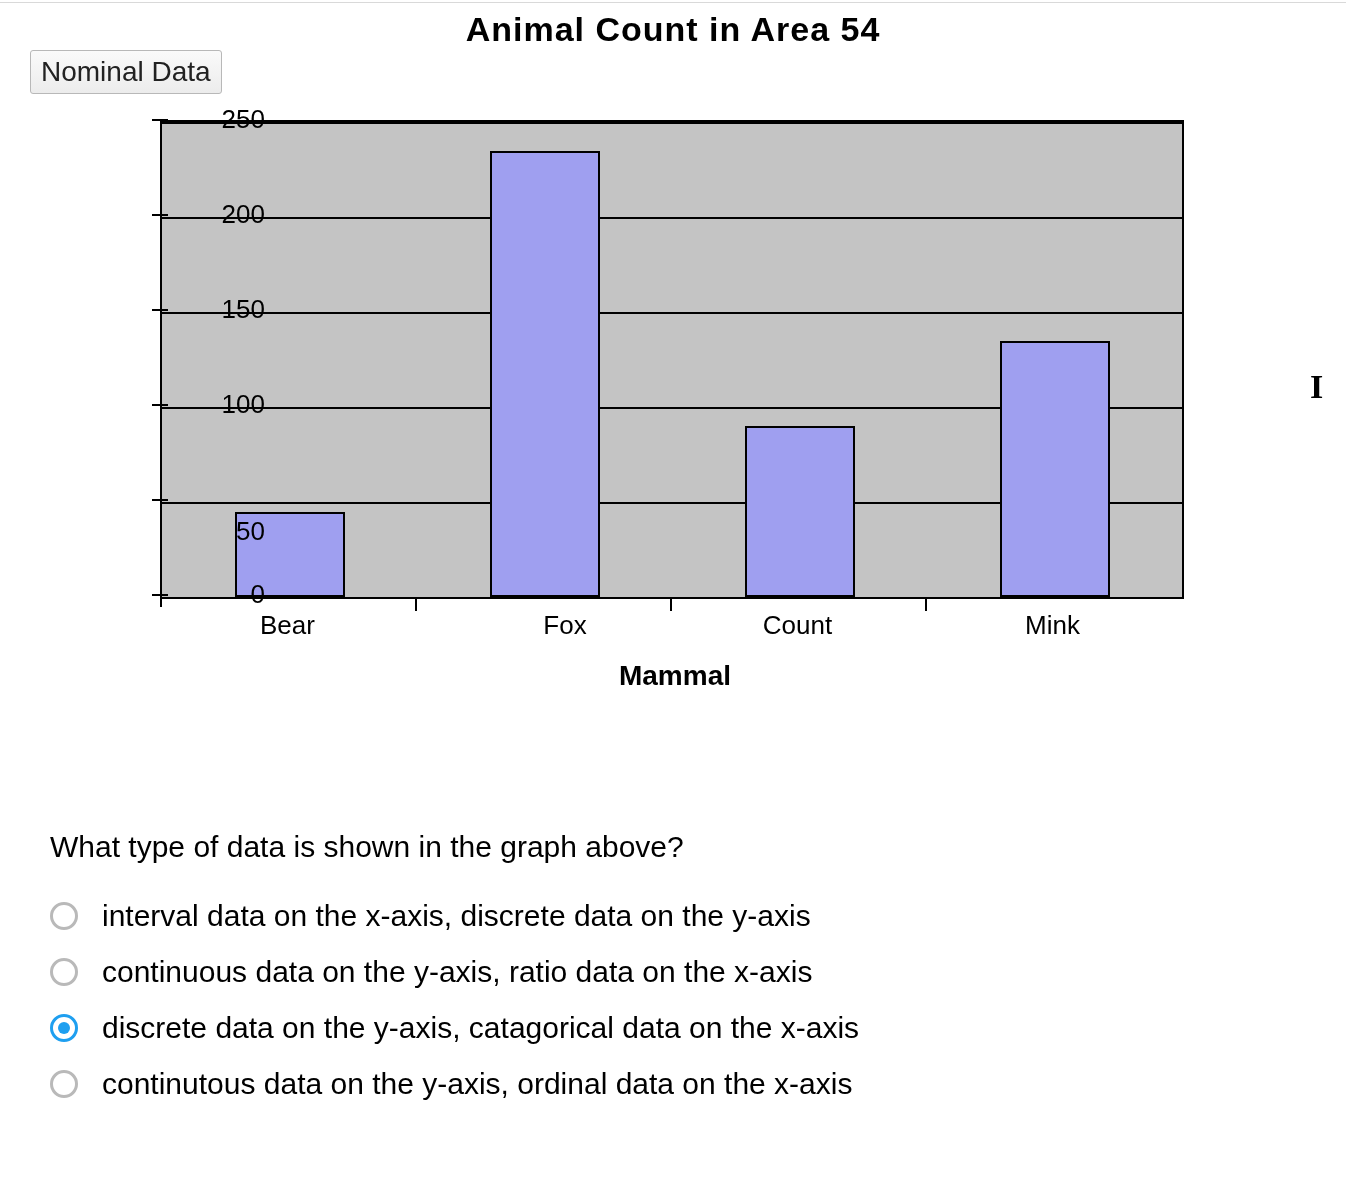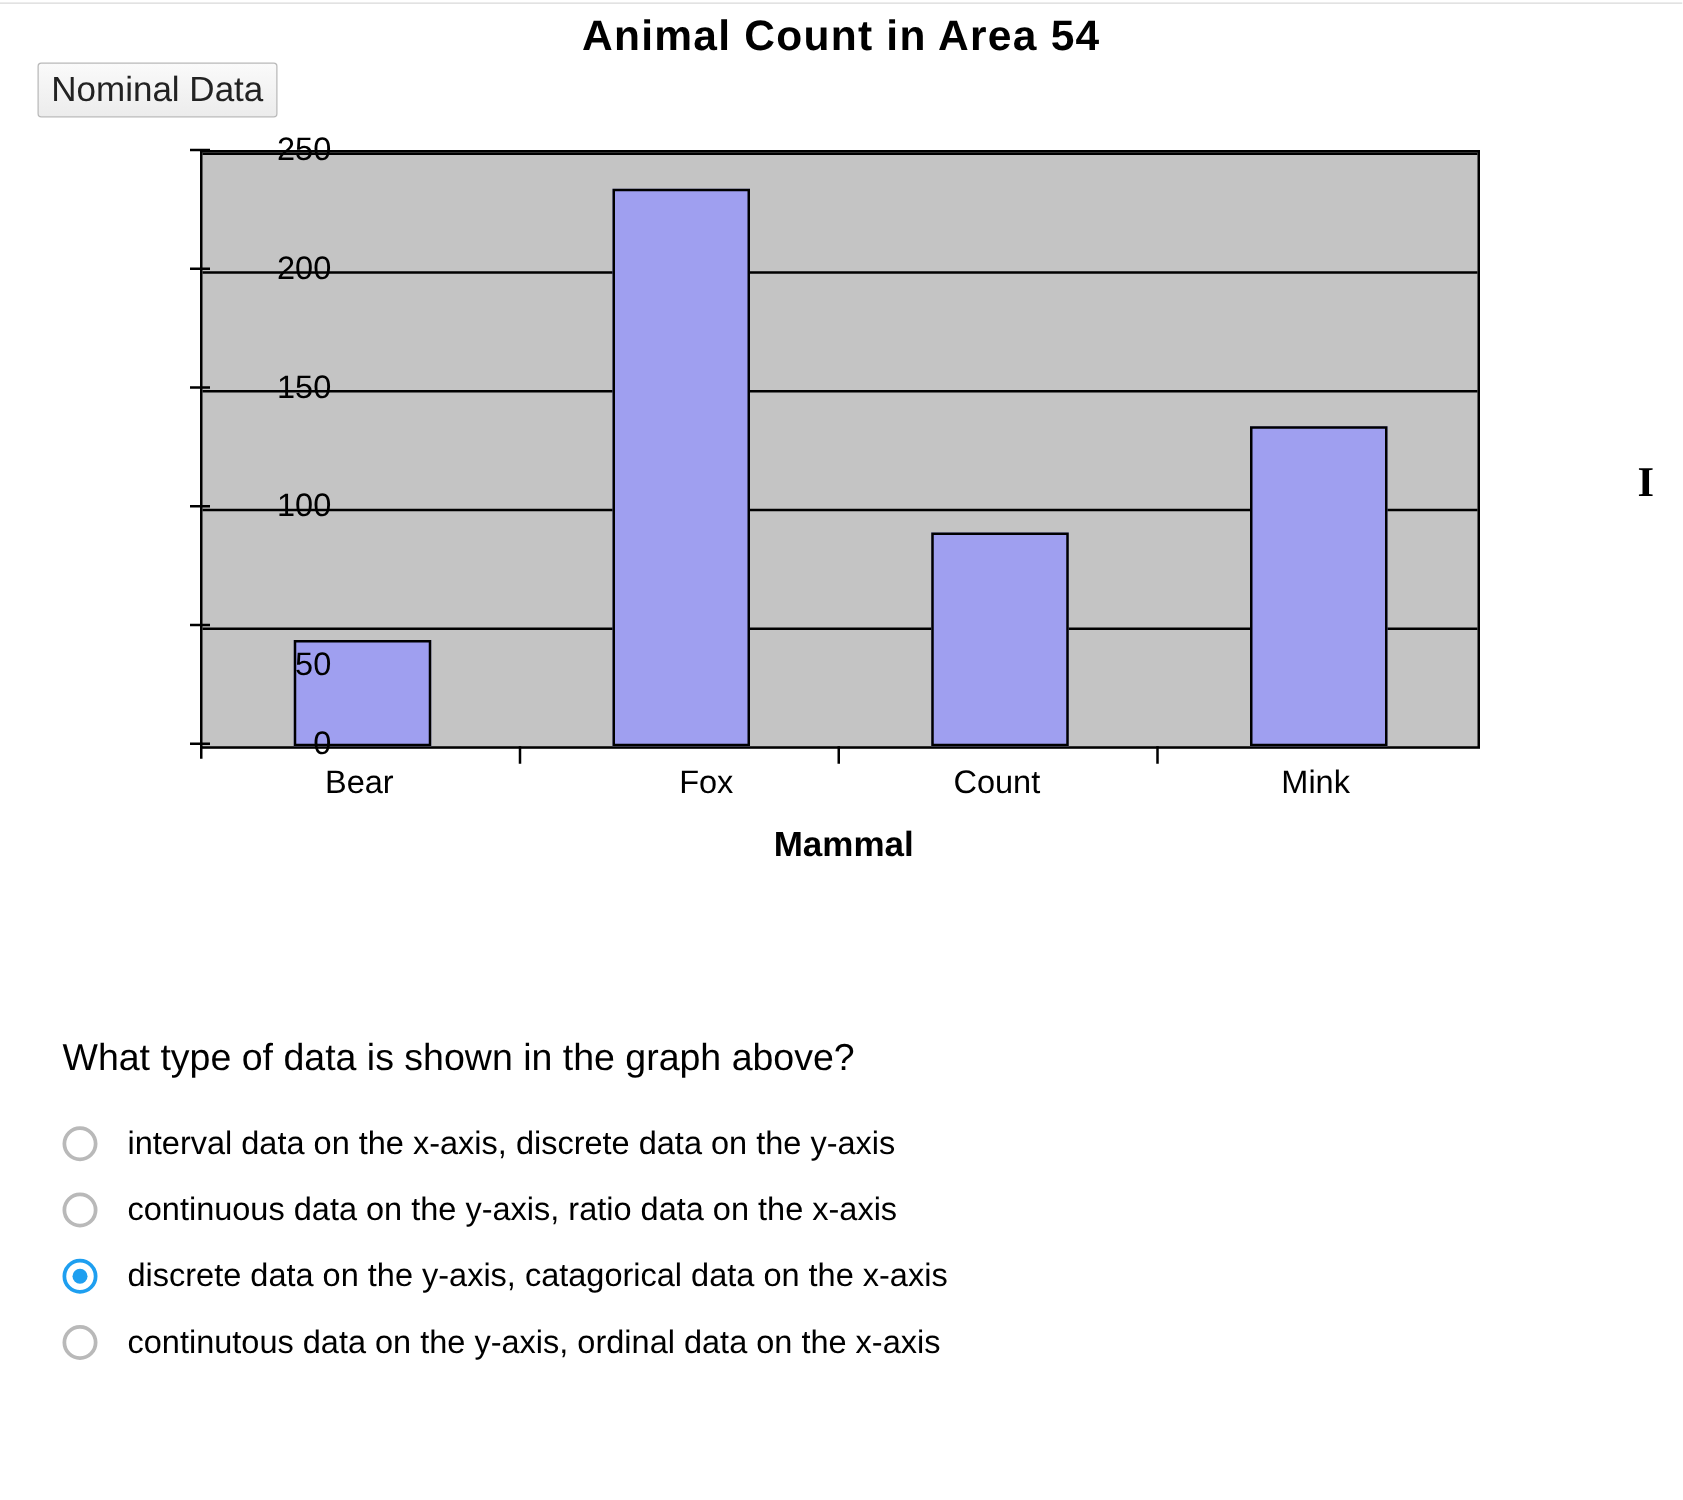--- a/index.html
+++ b/index.html
@@ -18,21 +18,21 @@
   .xcat{position:absolute;top:510px;width:200px;text-align:center;font-family:Verdana,Geneva,sans-serif;font-size:26px;color:#000;}
   .xlabel{position:absolute;left:0;top:560px;width:1250px;text-align:center;font-family:Verdana,Geneva,sans-serif;font-weight:bold;font-size:28px;color:#000;}
   .cursor-i{position:absolute;left:1310px;top:368px;font-family:'Times New Roman',serif;font-size:34px;font-weight:bold;color:#000;}
   
   .question{position:absolute;left:50px;top:830px;right:40px;font-family:Arial,Helvetica,sans-serif;}
   .q-text{font-size:30px;color:#000;margin-bottom:28px;}
   .opt-row{display:flex;align-items:center;margin:8px 0 8px 0;padding:7px 0;}
   .radio{width:28px;height:28px;border-radius:50%;border:3px solid #b9b9b9;margin-right:24px;flex:0 0 auto;box-sizing:border-box;display:flex;align-items:center;justify-content:center;}
   .radio.sel{border-color:#1e9ff0;}
   .radio.sel::after{content:"";width:12px;height:12px;border-radius:50%;background:#1e9ff0;}
-  .opt-label{font-size:26px;color:#000;}
+  .opt-label{font-size:30px;color:#000;}
 </style>
 </head>
 <body>
 <div class="page">
 
 <div class="hr-top"></div>
 
 <div class="chart-title">Animal Count in Area 54</div>
 
 <button class="tag-btn">Nominal Data</button>

